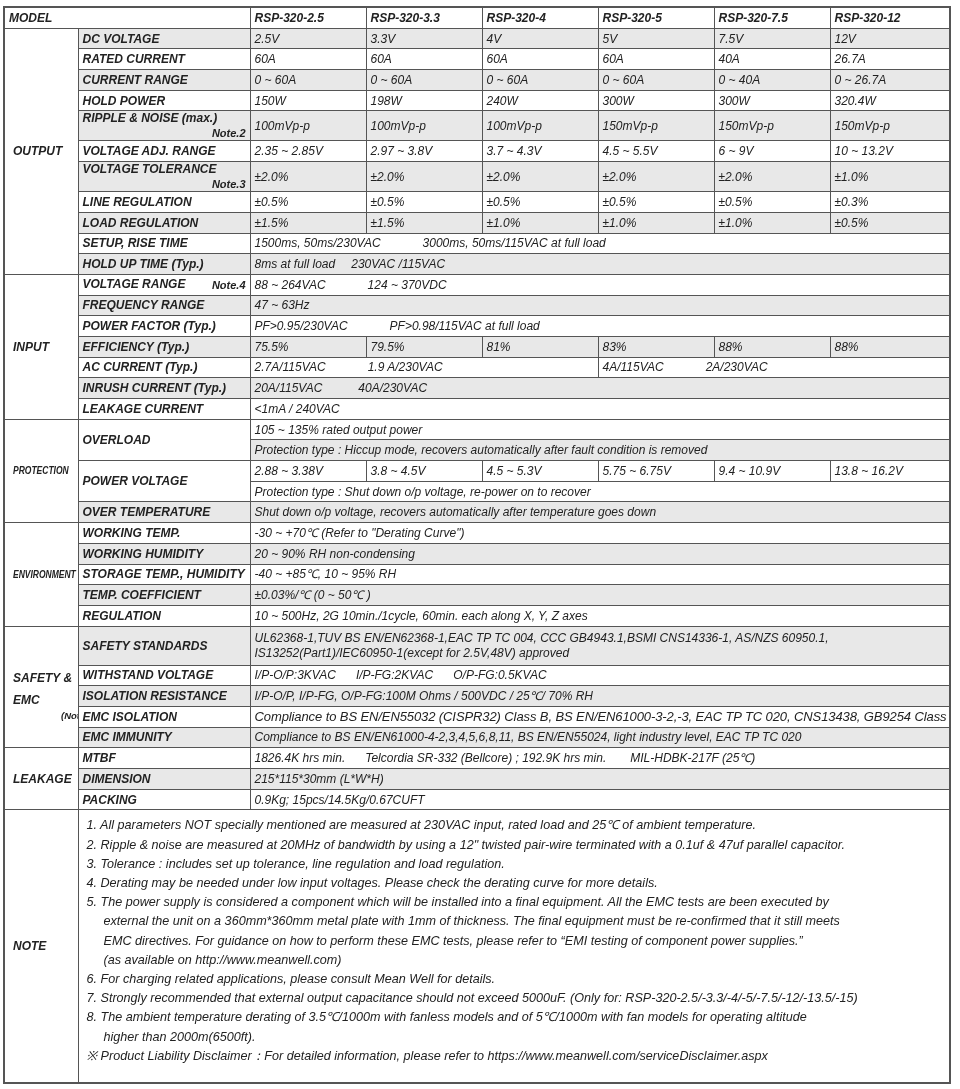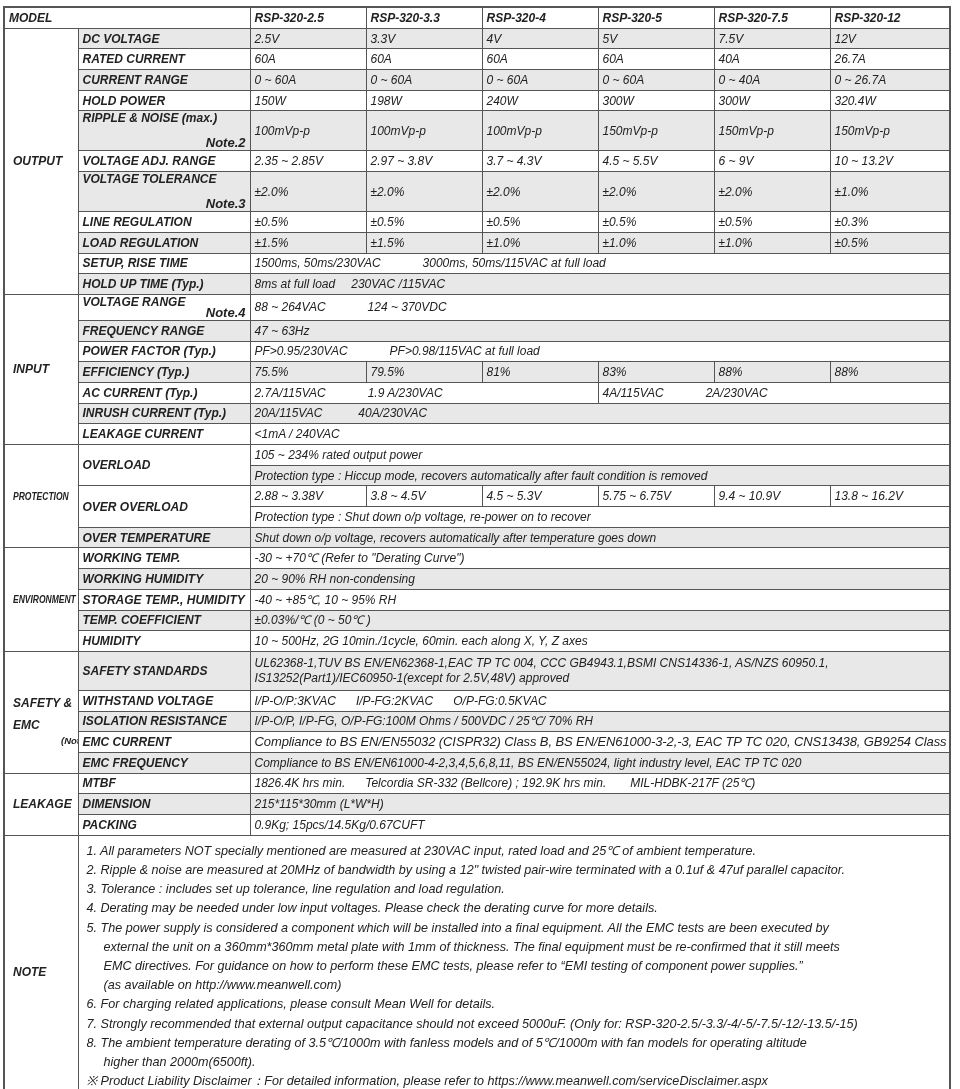--- a/index.html
+++ b/index.html
@@ -4,21 +4,21 @@
 <style>
   html, body { margin: 0; padding: 0; background: #ffffff; }
   body { width: 960px; height: 1089px; overflow: hidden; font-family: "Liberation Sans", sans-serif; color: #222; }
   .sheet { position: absolute; left: 3px; top: 6px; width: 836px; font-style: italic; }
   table.spec { border-collapse: collapse; width: 946px; table-layout: fixed; border: 2px solid #555; }
   table.spec td { border: 1px solid #555; padding: 0 4px; font-size: 12px; height: 19.7px; line-height: 14px; white-space: nowrap; overflow: hidden; }
   .hdr td { font-weight: bold; font-size: 12.5px; height: 24px; background: #fff; }
   .grp { font-weight: bold; font-size: 12.5px; background: #fff; text-align: left; padding-left: 8px !important; }
   .grp.small { font-size: 10px; transform: scaleX(0.85); transform-origin: left center; }
   .lbl { font-weight: bold; font-size: 12px; }
-  .note { font-size: 13px; font-weight: bold; float: right; margin-top: 11px; }
+  .note { font-size: 11px; font-weight: bold; float: right; margin-top: 1px; }
   .g { background: #e8e8e8; }
   .w { background: #ffffff; }
   .wrap { white-space: normal !important; line-height: 15px !important; padding-top: 2px !important; padding-bottom: 2px !important; }
   .notes-cell { white-space: normal !important; padding: 6px 6px 4px 8px !important; font-size: 12.6px !important; line-height: 19.2px !important; vertical-align: top; }
   .notes-cell div { margin: 0; }
   .indent { padding-left: 17px; }
   .gap { display: inline-block; width: 28px; }
   .gap2 { display: inline-block; width: 42px; }
   .subl { font-size: 9.5px; font-weight: bold; display:block;margin-left:48px; }
 </style>
@@ -172,27 +172,27 @@
     <td colspan="6"><span>20A/115VAC</span><span class="gap2" style="width:36px"></span><span>40A/230VAC</span></td>
   </tr>
   <tr class="w">
     <td class="lbl">LEAKAGE CURRENT</td>
     <td colspan="6">&lt;1mA / 240VAC</td>
   </tr>
 
   <tr class="w">
     <td rowspan="5" class="grp"><span class="grp small" style="display:inline-block;padding:0 !important">PROTECTION</span></td>
     <td rowspan="2" class="lbl w">OVERLOAD</td>
-    <td colspan="6">105 ~ 234% rated output power</td>
+    <td colspan="6">105 ~ 135% rated output power</td>
   </tr>
   <tr class="g">
     <td colspan="6">Protection type : Hiccup mode, recovers automatically after fault condition is removed</td>
   </tr>
   <tr class="w">
-    <td rowspan="2" class="lbl w">OVER OVERLOAD</td>
+    <td rowspan="2" class="lbl w">POWER VOLTAGE</td>
     <td>2.88 ~ 3.38V</td>
     <td>3.8 ~ 4.5V</td>
     <td>4.5 ~ 5.3V</td>
     <td>5.75 ~ 6.75V</td>
     <td>9.4 ~ 10.9V</td>
     <td>13.8 ~ 16.2V</td>
   </tr>
   <tr class="w">
     <td colspan="6">Protection type : Shut down o/p voltage, re-power on to recover</td>
   </tr>
@@ -212,21 +212,21 @@
   </tr>
   <tr class="w">
     <td class="lbl">STORAGE TEMP., HUMIDITY</td>
     <td colspan="6">-40 ~ +85℃, 10 ~ 95% RH</td>
   </tr>
   <tr class="g">
     <td class="lbl">TEMP. COEFFICIENT</td>
     <td colspan="6">±0.03%/℃ (0 ~ 50℃ )</td>
   </tr>
   <tr class="w">
-    <td class="lbl">HUMIDITY</td>
+    <td class="lbl">REGULATION</td>
     <td colspan="6">10 ~ 500Hz, 2G 10min./1cycle, 60min. each along X, Y, Z axes</td>
   </tr>
 
   <tr class="g">
     <td rowspan="5" class="grp" style="line-height:22px; padding-top:14px !important;">
       <span style="display:block">SAFETY &amp;</span>
       <span style="display:block">EMC</span>
       <span class="subl" style="line-height:10px">(Note 5)</span>
     </td>
     <td class="lbl" style="height:38px">SAFETY STANDARDS</td>
@@ -237,25 +237,25 @@
   </tr>
   <tr class="w">
     <td class="lbl">WITHSTAND VOLTAGE</td>
     <td colspan="6"><span>I/P-O/P:3KVAC</span><span class="gap" style="width:20px"></span><span>I/P-FG:2KVAC</span><span class="gap" style="width:20px"></span><span>O/P-FG:0.5KVAC</span></td>
   </tr>
   <tr class="g">
     <td class="lbl">ISOLATION RESISTANCE</td>
     <td colspan="6">I/P-O/P, I/P-FG, O/P-FG:100M Ohms / 500VDC / 25℃/ 70% RH</td>
   </tr>
   <tr class="w">
-    <td class="lbl">EMC CURRENT</td>
+    <td class="lbl">EMC ISOLATION</td>
     <td colspan="6" style="font-size:13px; letter-spacing:-0.1px">Compliance to BS EN/EN55032 (CISPR32) Class B, BS EN/EN61000-3-2,-3, EAC TP TC 020, CNS13438, GB9254 Class B, GB17625.1</td>
   </tr>
   <tr class="g">
-    <td class="lbl">EMC FREQUENCY</td>
+    <td class="lbl">EMC IMMUNITY</td>
     <td colspan="6">Compliance to BS EN/EN61000-4-2,3,4,5,6,8,11, BS EN/EN55024, light industry level, EAC TP TC 020</td>
   </tr>
 
   <tr class="w">
     <td rowspan="3" class="grp">LEAKAGE</td>
     <td class="lbl">MTBF</td>
     <td colspan="6"><span>1826.4K hrs min.</span><span class="gap" style="width:20px"></span><span>Telcordia SR-332 (Bellcore) ; 192.9K hrs min.</span><span class="gap" style="width:24px"></span><span>MIL-HDBK-217F (25℃)</span></td>
   </tr>
   <tr class="g">
     <td class="lbl">DIMENSION</td>

